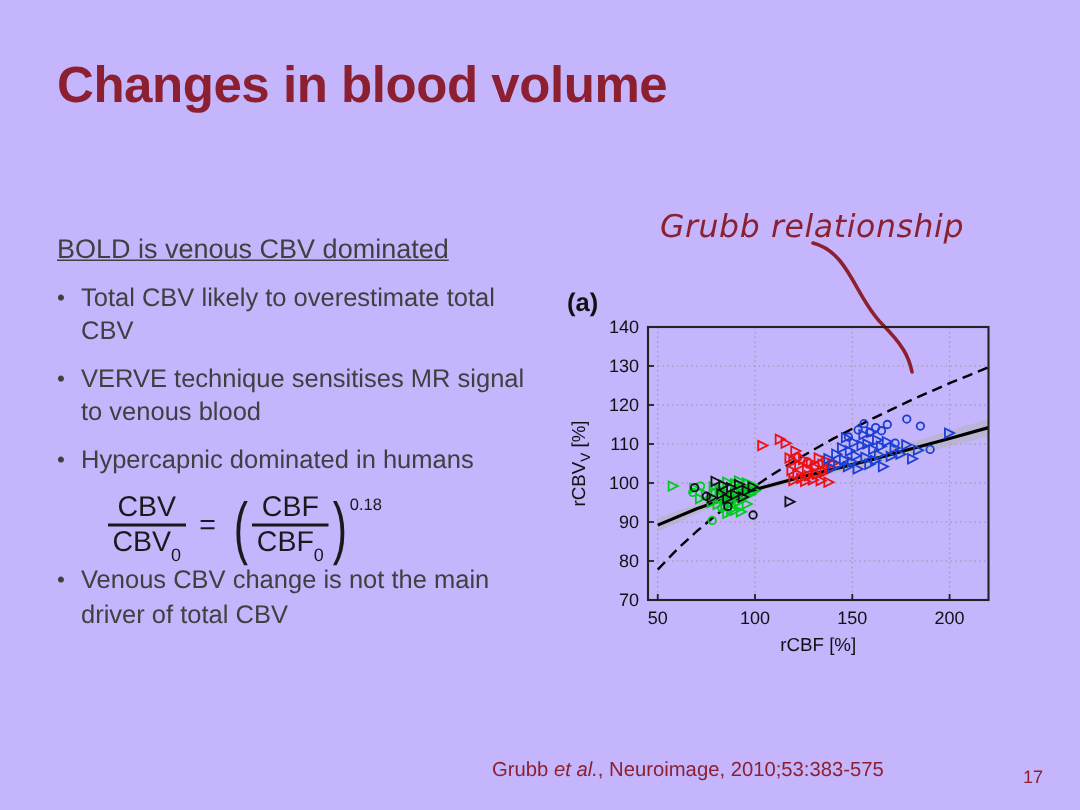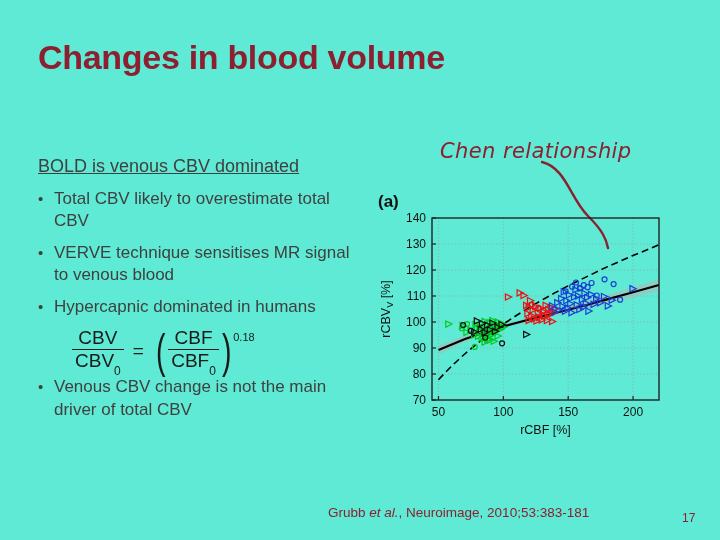--- a/index.html
+++ b/index.html
@@ -11,21 +11,21 @@
     width: 720px;
     height: 540px;
     overflow: hidden;
     font-family: "Liberation Sans", sans-serif;
     position: relative;
     color: #404040;
   }
   .slide {
     position: absolute;
     inset: 0;
-    background: #5eead4;
+    background: #c4b5fd;
   }
 
   
   .slide-title {
     position: absolute;
     left: 38px;
     top: 38px;
     font-size: 34px;
     font-weight: bold;
     color: #8c2030;
@@ -224,21 +224,21 @@
       <span class="paren">)</span>
       <span class="exponent">0.18</span>
     </div>
 
     <div class="bullet">
       <span class="bullet-dot">•</span>
       <span class="bullet-text">Venous CBV change is not the main driver of total CBV</span>
     </div>
   </div>
 
-  <div class="annotation">Chen relationship</div>
+  <div class="annotation">Grubb relationship</div>
   <svg class="annot-arrow" viewBox="0 0 120 95">
     <path d="M 2 4 C 26 10, 30 40, 48 58 C 62 72, 66 80, 68 90" fill="none" stroke="#8c2030" stroke-width="2.4" stroke-linecap="round"></path>
   </svg>
 
   <div class="figure">
     <div class="panel-label">(a)</div>
     <svg class="chart-svg" id="chart" width="300" height="250" viewBox="0 0 300 250">
         <line x1="62.48571428571429" y1="26" x2="62.48571428571429" y2="208" stroke="#999" stroke-width="0.7" stroke-dasharray="1,2.2"></line>
         <line x1="127.34285714285714" y1="26" x2="127.34285714285714" y2="208" stroke="#999" stroke-width="0.7" stroke-dasharray="1,2.2"></line>
         <line x1="192.2" y1="26" x2="192.2" y2="208" stroke="#999" stroke-width="0.7" stroke-dasharray="1,2.2"></line>
@@ -411,16 +411,16 @@
         <text x="192.2" y="224" text-anchor="middle" font-size="12" font-family="&quot;Liberation Sans&quot;, sans-serif" fill="#111">150</text>
         <line x1="257.0571428571428" y1="208" x2="257.0571428571428" y2="204" stroke="#222" stroke-width="1.2"></line>
         <text x="257.0571428571428" y="224" text-anchor="middle" font-size="12" font-family="&quot;Liberation Sans&quot;, sans-serif" fill="#111">200</text>
         <text x="169.5" y="242" text-anchor="middle" font-size="12.5" font-family="&quot;Liberation Sans&quot;, sans-serif" fill="#111">rCBF [%]</text>
         <g transform="translate(14,117) rotate(-90)">
           <text x="0" y="0" text-anchor="middle" font-size="12.5" font-family="&quot;Liberation Sans&quot;, sans-serif" fill="#111"><tspan>rCBV</tspan><tspan dy="3" font-size="9">V</tspan><tspan dy="-3" font-size="12.5"> [%]</tspan></text>
         </g>
       </svg>
   </div>
 
-  <div class="citation"><span>Grubb </span><span class="ital">et al.</span><span>, Neuroimage, 2010;53:383-181</span></div>
+  <div class="citation"><span>Grubb </span><span class="ital">et al.</span><span>, Neuroimage, 2010;53:383-575</span></div>
   <div class="slide-number">17</div>
 
 </div>
 
 </body></html>

